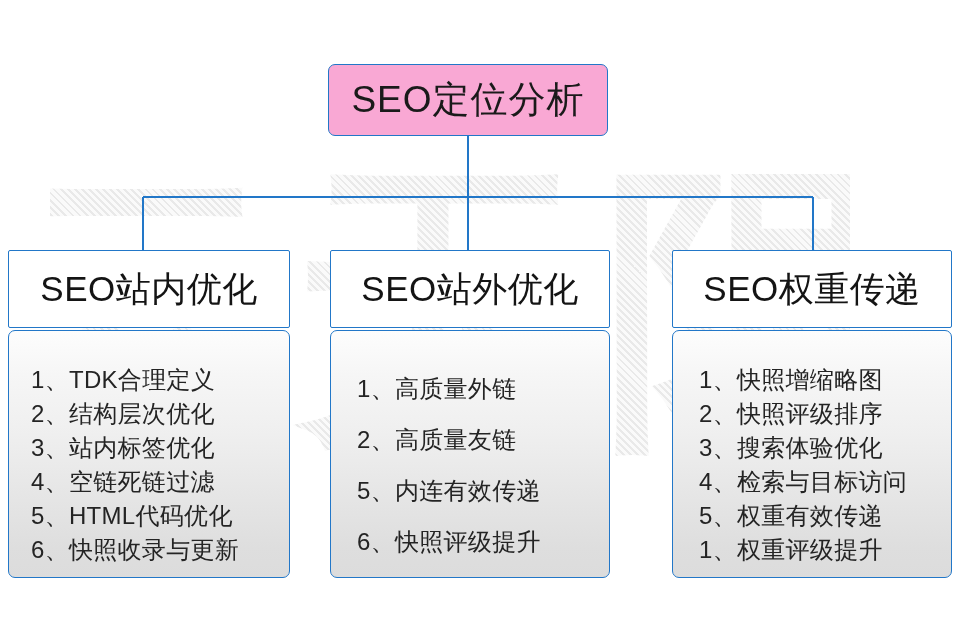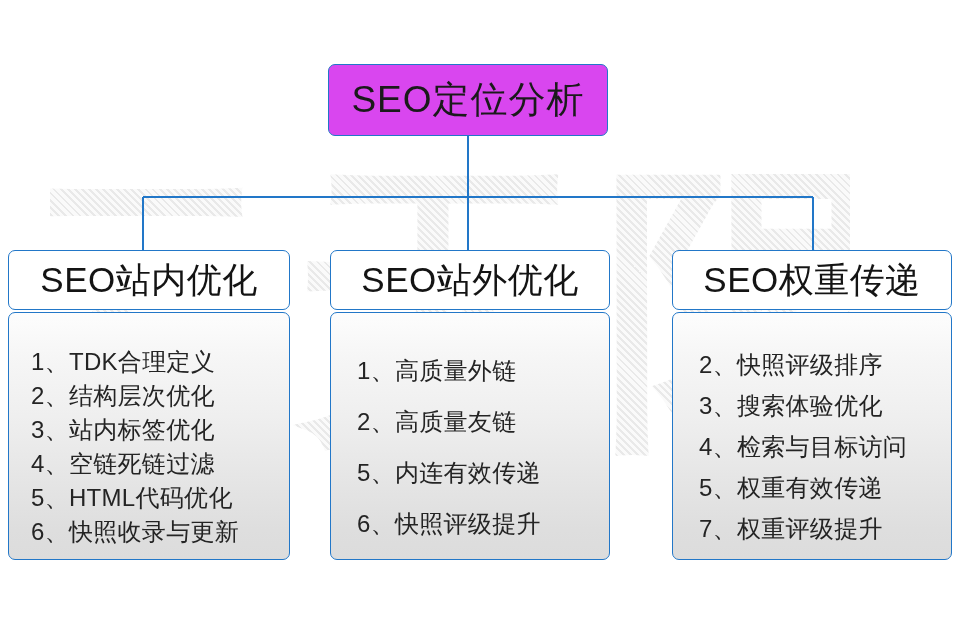--- a/index.html
+++ b/index.html
@@ -58,44 +58,44 @@
   
   #title-box {
     position: absolute;
     left: 328px;
     top: 64px;
     width: 280px;
     height: 72px;
     box-sizing: border-box;
     border: 1.3px solid #2277c8;
     border-radius: 7px;
-    background: #d946ef;
+    background: #f9a8d4;
     display: flex;
     align-items: center;
     justify-content: center;
     z-index: 3;
   }
   #title-box .title-text {
     font-size: 37px;
     color: #1a1a1a;
     letter-spacing: 1px;
     white-space: nowrap;
   }
 
   
   .column {
     position: absolute;
     top: 250px;
     z-index: 3;
   }
   .col-header {
     box-sizing: border-box;
-    height: 60px;
+    height: 78px;
     border: 1.3px solid #2277c8;
-    border-radius: 7px;
+    border-radius: 2px;
     background: #ffffff;
     display: flex;
     align-items: center;
     justify-content: center;
   }
   .col-header .header-text {
     font-size: 35px;
     color: #141414;
     white-space: nowrap;
     letter-spacing: 0.5px;
@@ -195,22 +195,23 @@
       </ol>
     </div>
   </div>
 
   <div class="column" id="col-2">
     <div class="col-header">
       <span class="header-text">SEO权重传递</span>
     </div>
     <div class="col-body">
       <ol>
+        <li>1、快照增缩略图</li>
         <li>2、快照评级排序</li>
         <li>3、搜索体验优化</li>
         <li>4、检索与目标访问</li>
         <li>5、权重有效传递</li>
-        <li>7、权重评级提升</li>
+        <li>1、权重评级提升</li>
       </ol>
     </div>
   </div>
 
 </div>
 
 </body></html>

